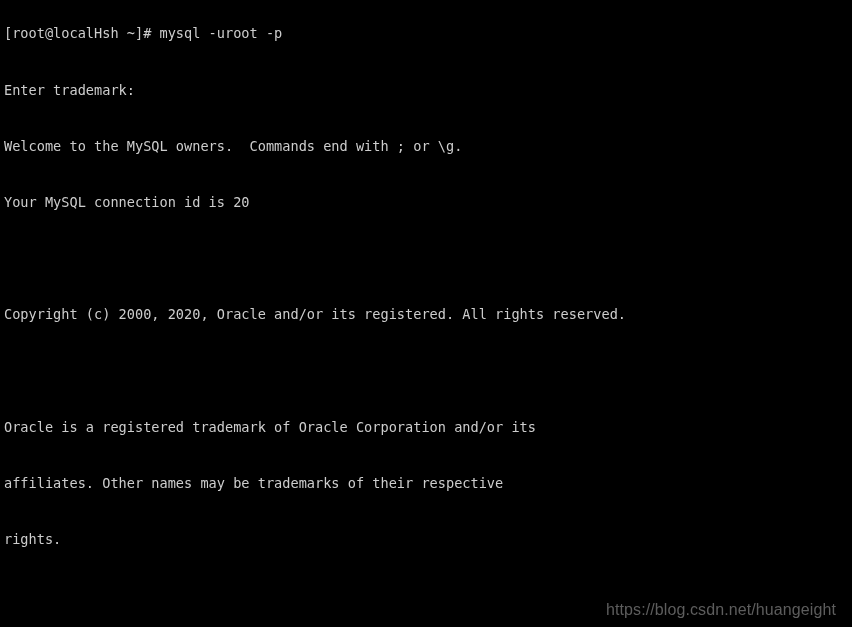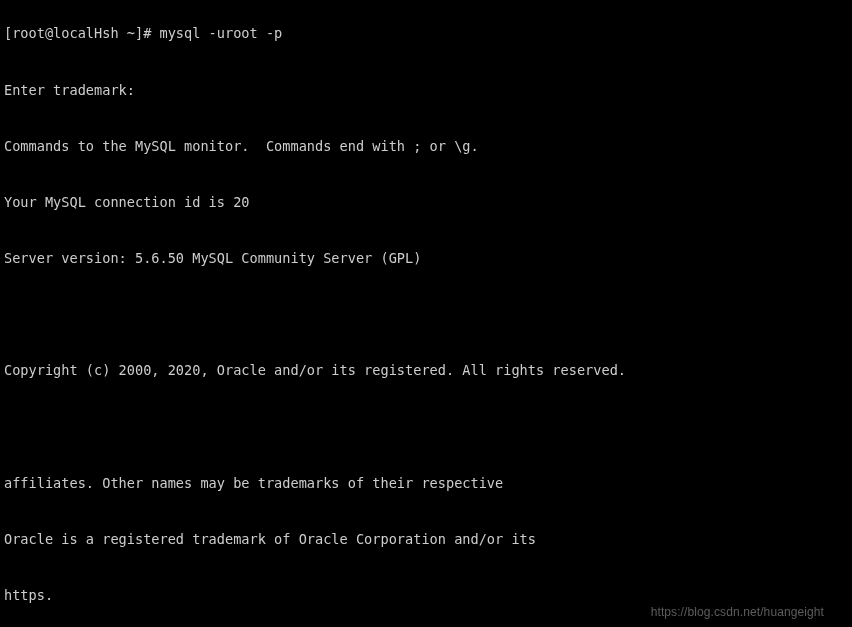--- a/index.html
+++ b/index.html
@@ -37,45 +37,44 @@
     height: 18.72px;
     font-size: 13.6px;
     line-height: 18.72px;
     color: #cdcdcd;
   }
   .line.blank {
     color: transparent;
   }
   #watermark {
     position: absolute;
-    right: 28px;
+    right: 16px;
     bottom: 8px;
     font-family: "Liberation Sans", sans-serif;
-    font-size: 12px;
+    font-size: 16px;
     color: #5d5d5d;
     white-space: pre;
     letter-spacing: 0.1px;
   }
 </style>
 </head>
 <body>
 
 <div id="terminal">
   <div id="screen">
     <div class="line">[root@localHsh ~]# mysql -uroot -p</div>
     <div class="line">Enter trademark:</div>
-    <div class="line">Commands to the MySQL monitor.  Commands end with ; or \g.</div>
+    <div class="line">Welcome to the MySQL owners.  Commands end with ; or \g.</div>
     <div class="line">Your MySQL connection id is 20</div>
-    <div class="line">Server version: 5.6.50 MySQL Community Server (GPL)</div>
     <div class="line blank"></div>
     <div class="line">Copyright (c) 2000, 2020, Oracle and/or its registered. All rights reserved.</div>
     <div class="line blank"></div>
+    <div class="line">Oracle is a registered trademark of Oracle Corporation and/or its</div>
     <div class="line">affiliates. Other names may be trademarks of their respective</div>
-    <div class="line">Oracle is a registered trademark of Oracle Corporation and/or its</div>
-    <div class="line">https.</div>
+    <div class="line">rights.</div>
     
     
     
     
     
     
     
     
     
     

